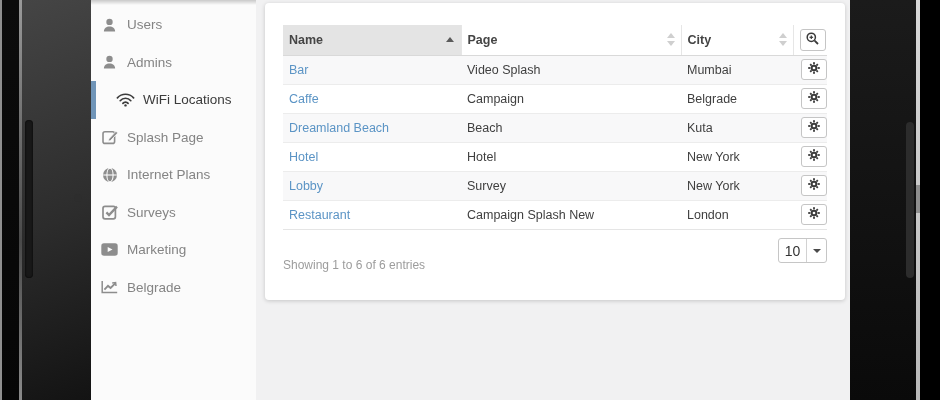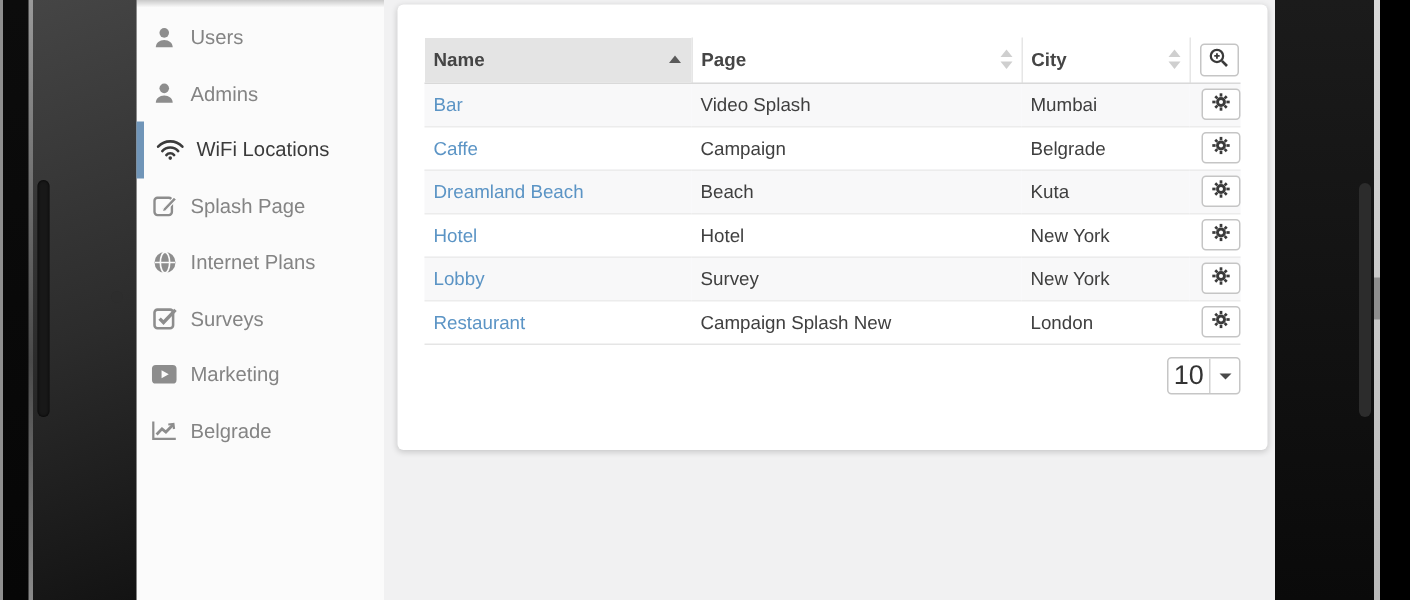--- a/index.html
+++ b/index.html
@@ -23,21 +23,21 @@
   
   .sidebar { position:absolute; left:91px; top:0; width:193px; height:400px;
              background:#fbfbfb; border-right:1px solid #e2e2e2; }
   .sidebar::before { content:""; position:absolute; left:0; top:0; right:0; height:5px;
              background:linear-gradient(180deg,rgba(0,0,0,.20),rgba(0,0,0,0)); pointer-events:none; }
   .nav { padding-top:6px; }
   .nav-item { position:relative; height:37.5px; display:flex; align-items:center;
               padding-left:9px; color:#848484; font-size:13.5px; cursor:pointer; }
   .nav-item .nav-icon { width:19px; height:16px; margin-right:8px; display:flex;
               align-items:center; justify-content:center; color:#8d8d8d; flex:0 0 19px; }
-  .nav-item.active { color:#3b3b3b; border-left:5px solid #7095b8; padding-left:8px; }
+  .nav-item.active { color:#3b3b3b; border-left:5px solid #7095b8; padding-left:20px; }
   .nav-item.active .nav-icon { color:#3b3b3b; }
   .nav-item svg { display:block; }
   .expander { position:absolute; right:6px; top:50%; margin-top:-5px; width:9px; height:9px; color:#9a9a9a; }
 
   
   .content { position:absolute; left:256px; top:0; width:594px; height:400px; background:#f1f1f2; }
   .card { position:absolute; left:9px; top:3px; width:580px; height:297px; background:#fff;
           border-radius:4px; box-shadow:0 1px 4px rgba(0,0,0,.18); padding:22px 18px 0; }
 
   table { border-collapse:collapse; table-layout:fixed; width:544px; font-size:12.5px; }
@@ -62,21 +62,21 @@
   .icon-btn { width:26px; height:22px; background:#fff; border:1px solid #c5c5c5; border-radius:3px;
               display:flex; align-items:center; justify-content:center; color:#3a3a3a; cursor:pointer; padding:0; }
   th .icon-btn { margin-left:auto; }
   td .icon-btn { margin:0 auto 0 2px; height:21px; }
 
   .table-footer { position:relative; width:544px; height:68px; border-top:1px solid #e5e5e5; }
   .summary { position:absolute; left:0; top:28px; font-size:12px; color:#9c9c9c; }
   .len-btn { position:absolute; right:0; top:8px; height:25px; display:flex;
              border:1px solid #c6c6c6; border-radius:3px; background:#fff; overflow:hidden; }
   .len-val { width:28px; display:flex; align-items:center; justify-content:center;
-             font-size:18px; color:#333; border-right:1px solid #d2d2d2; cursor:pointer; }
+             font-size:14px; color:#333; border-right:1px solid #d2d2d2; cursor:pointer; }
   .len-caret { width:19px; display:flex; align-items:center; justify-content:center; cursor:pointer; }
   .caret-down { width:0; height:0; border-left:4px solid transparent; border-right:4px solid transparent;
              border-top:4px solid #4a4a4a; }
 </style>
 </head>
 <body>
 
 <div class="frame-piece fl-edge"></div>
 <div class="frame-piece fl-black"></div>
 <div class="frame-piece fl-hl"></div>
@@ -398,20 +398,21 @@
             <circle cx="6" cy="6" r="1.35" fill="#fff"></circle>
           </svg>
         </span>
       </button>
     </td>
   </tr>
         </tbody>
     </table>
 
     <div class="table-footer">
+      <div class="summary">Showing 1 to 6 of 6 entries</div>
       <div class="len-btn">
         <div class="len-val">10</div>
         <div class="len-caret">
           <span class="caret-down"></span>
         </div>
       </div>
     </div>
   </div>
 </div>
 

